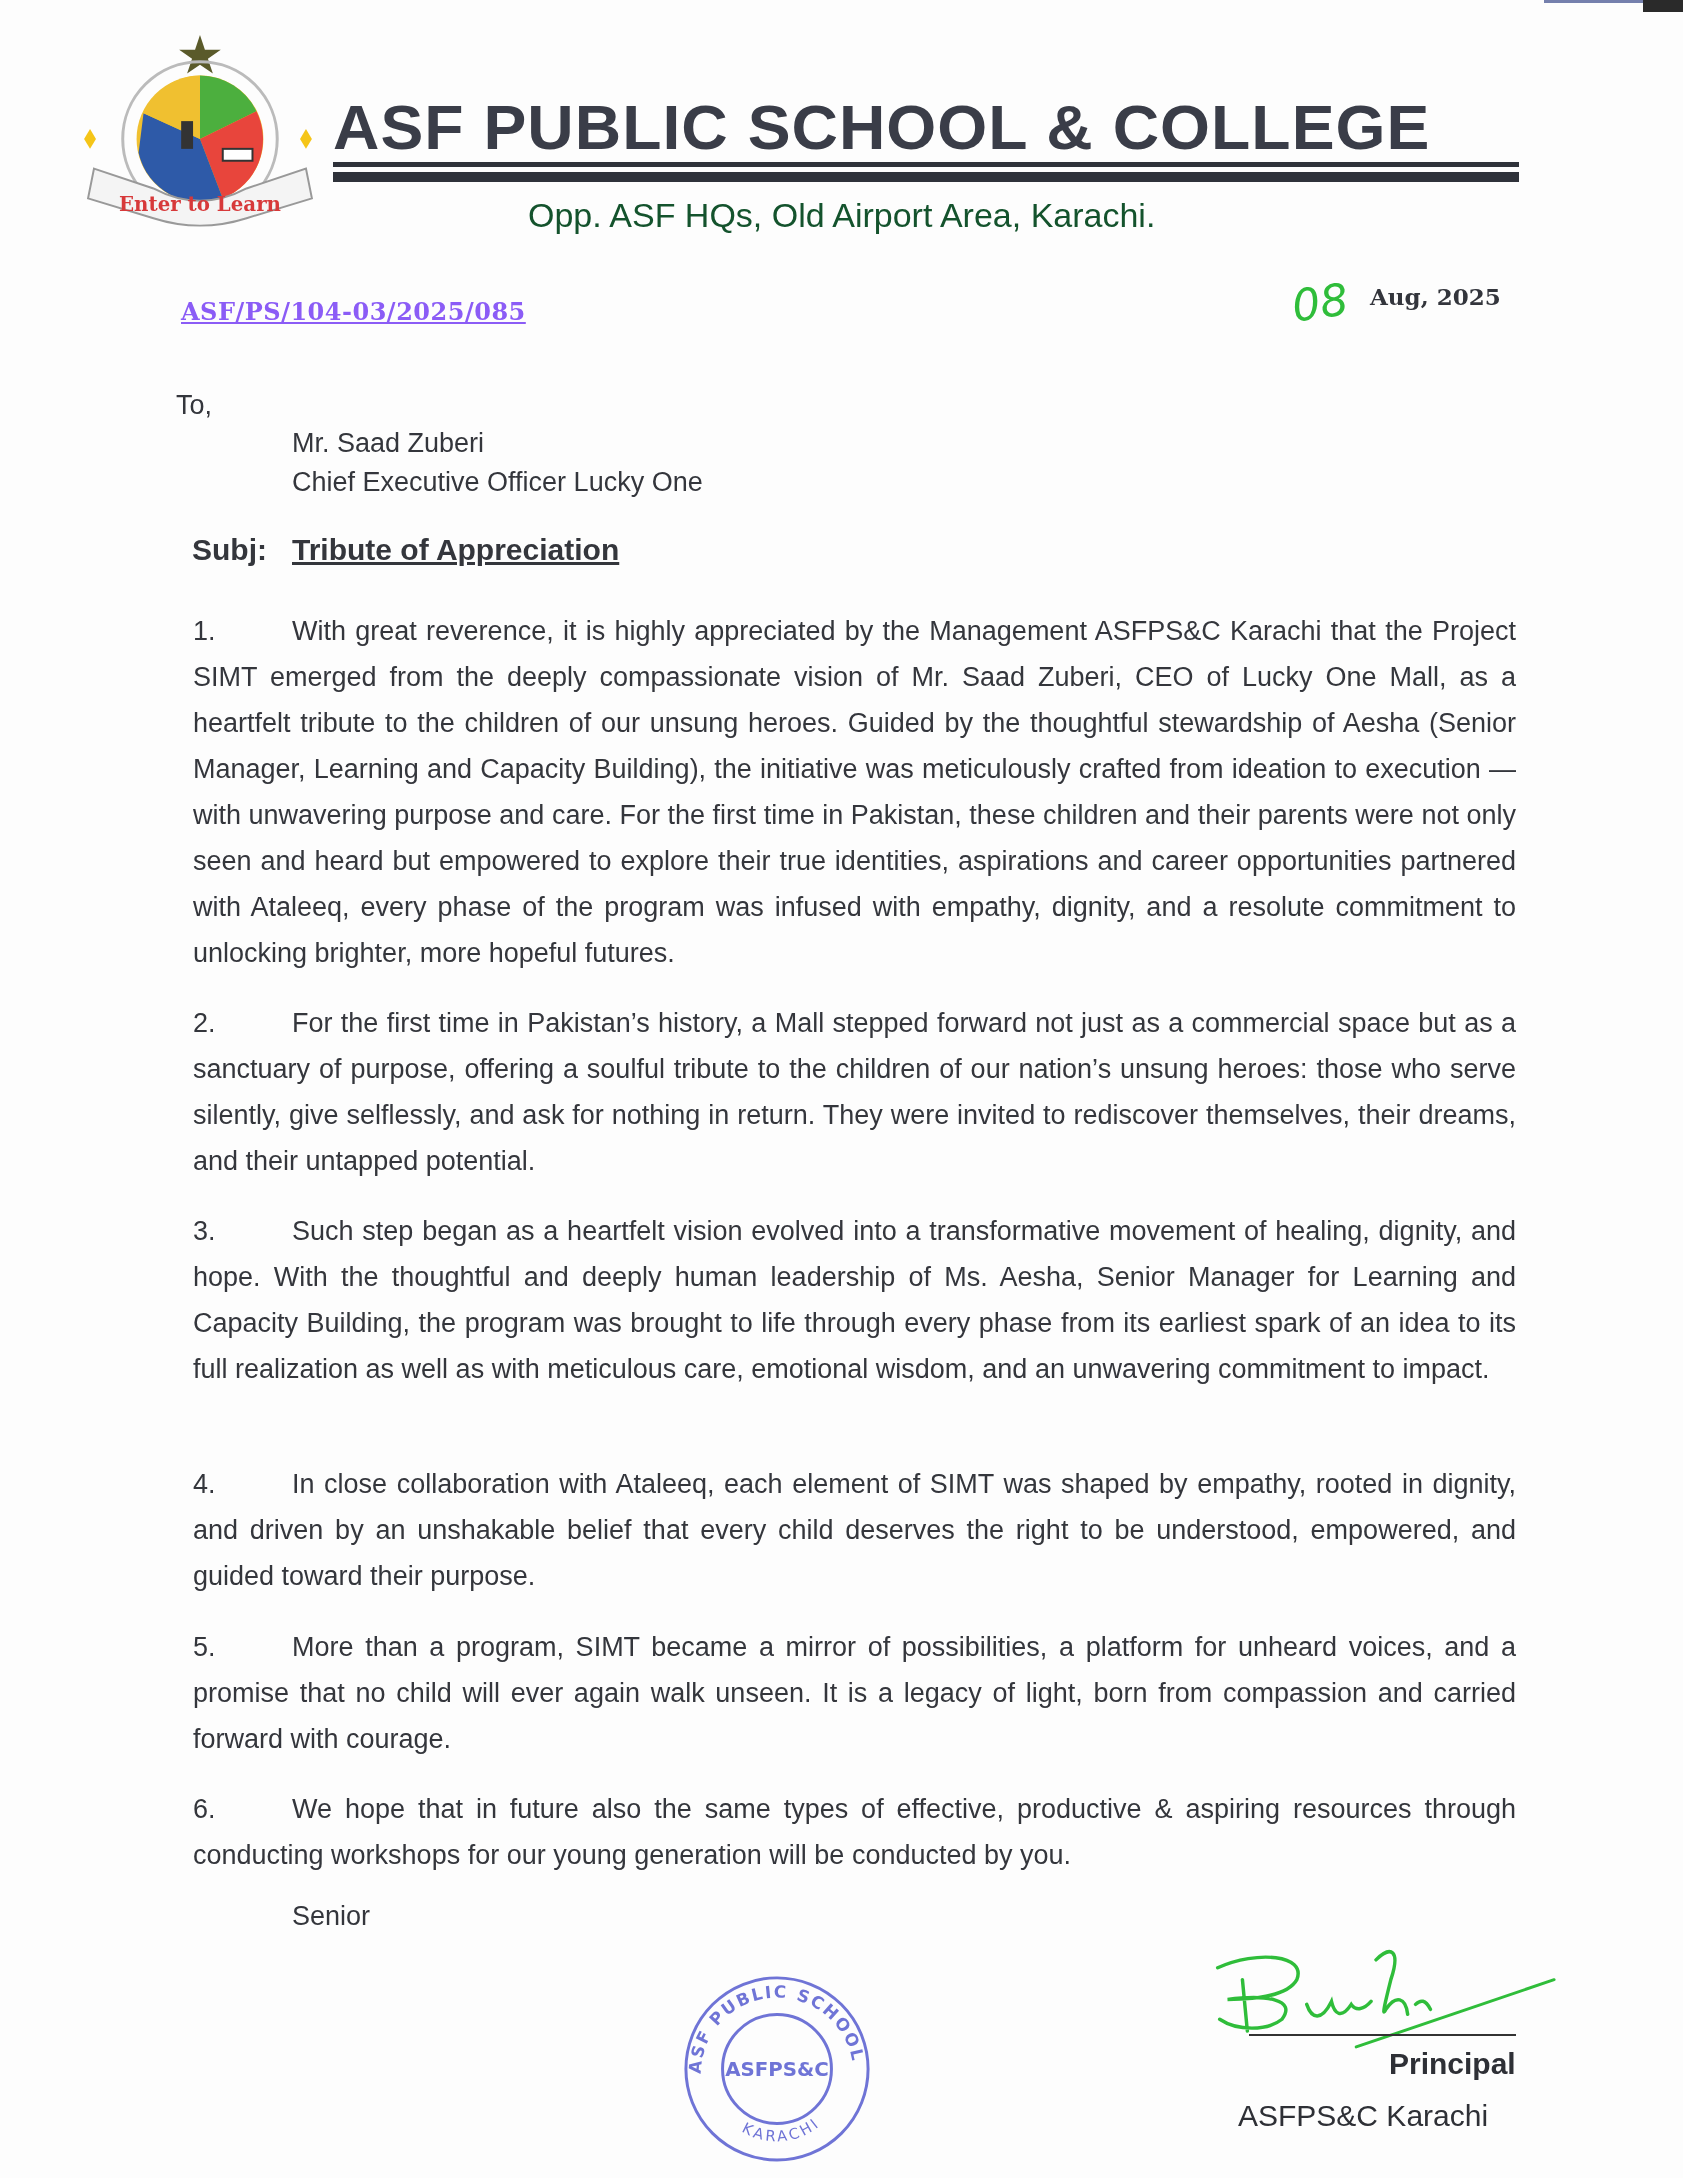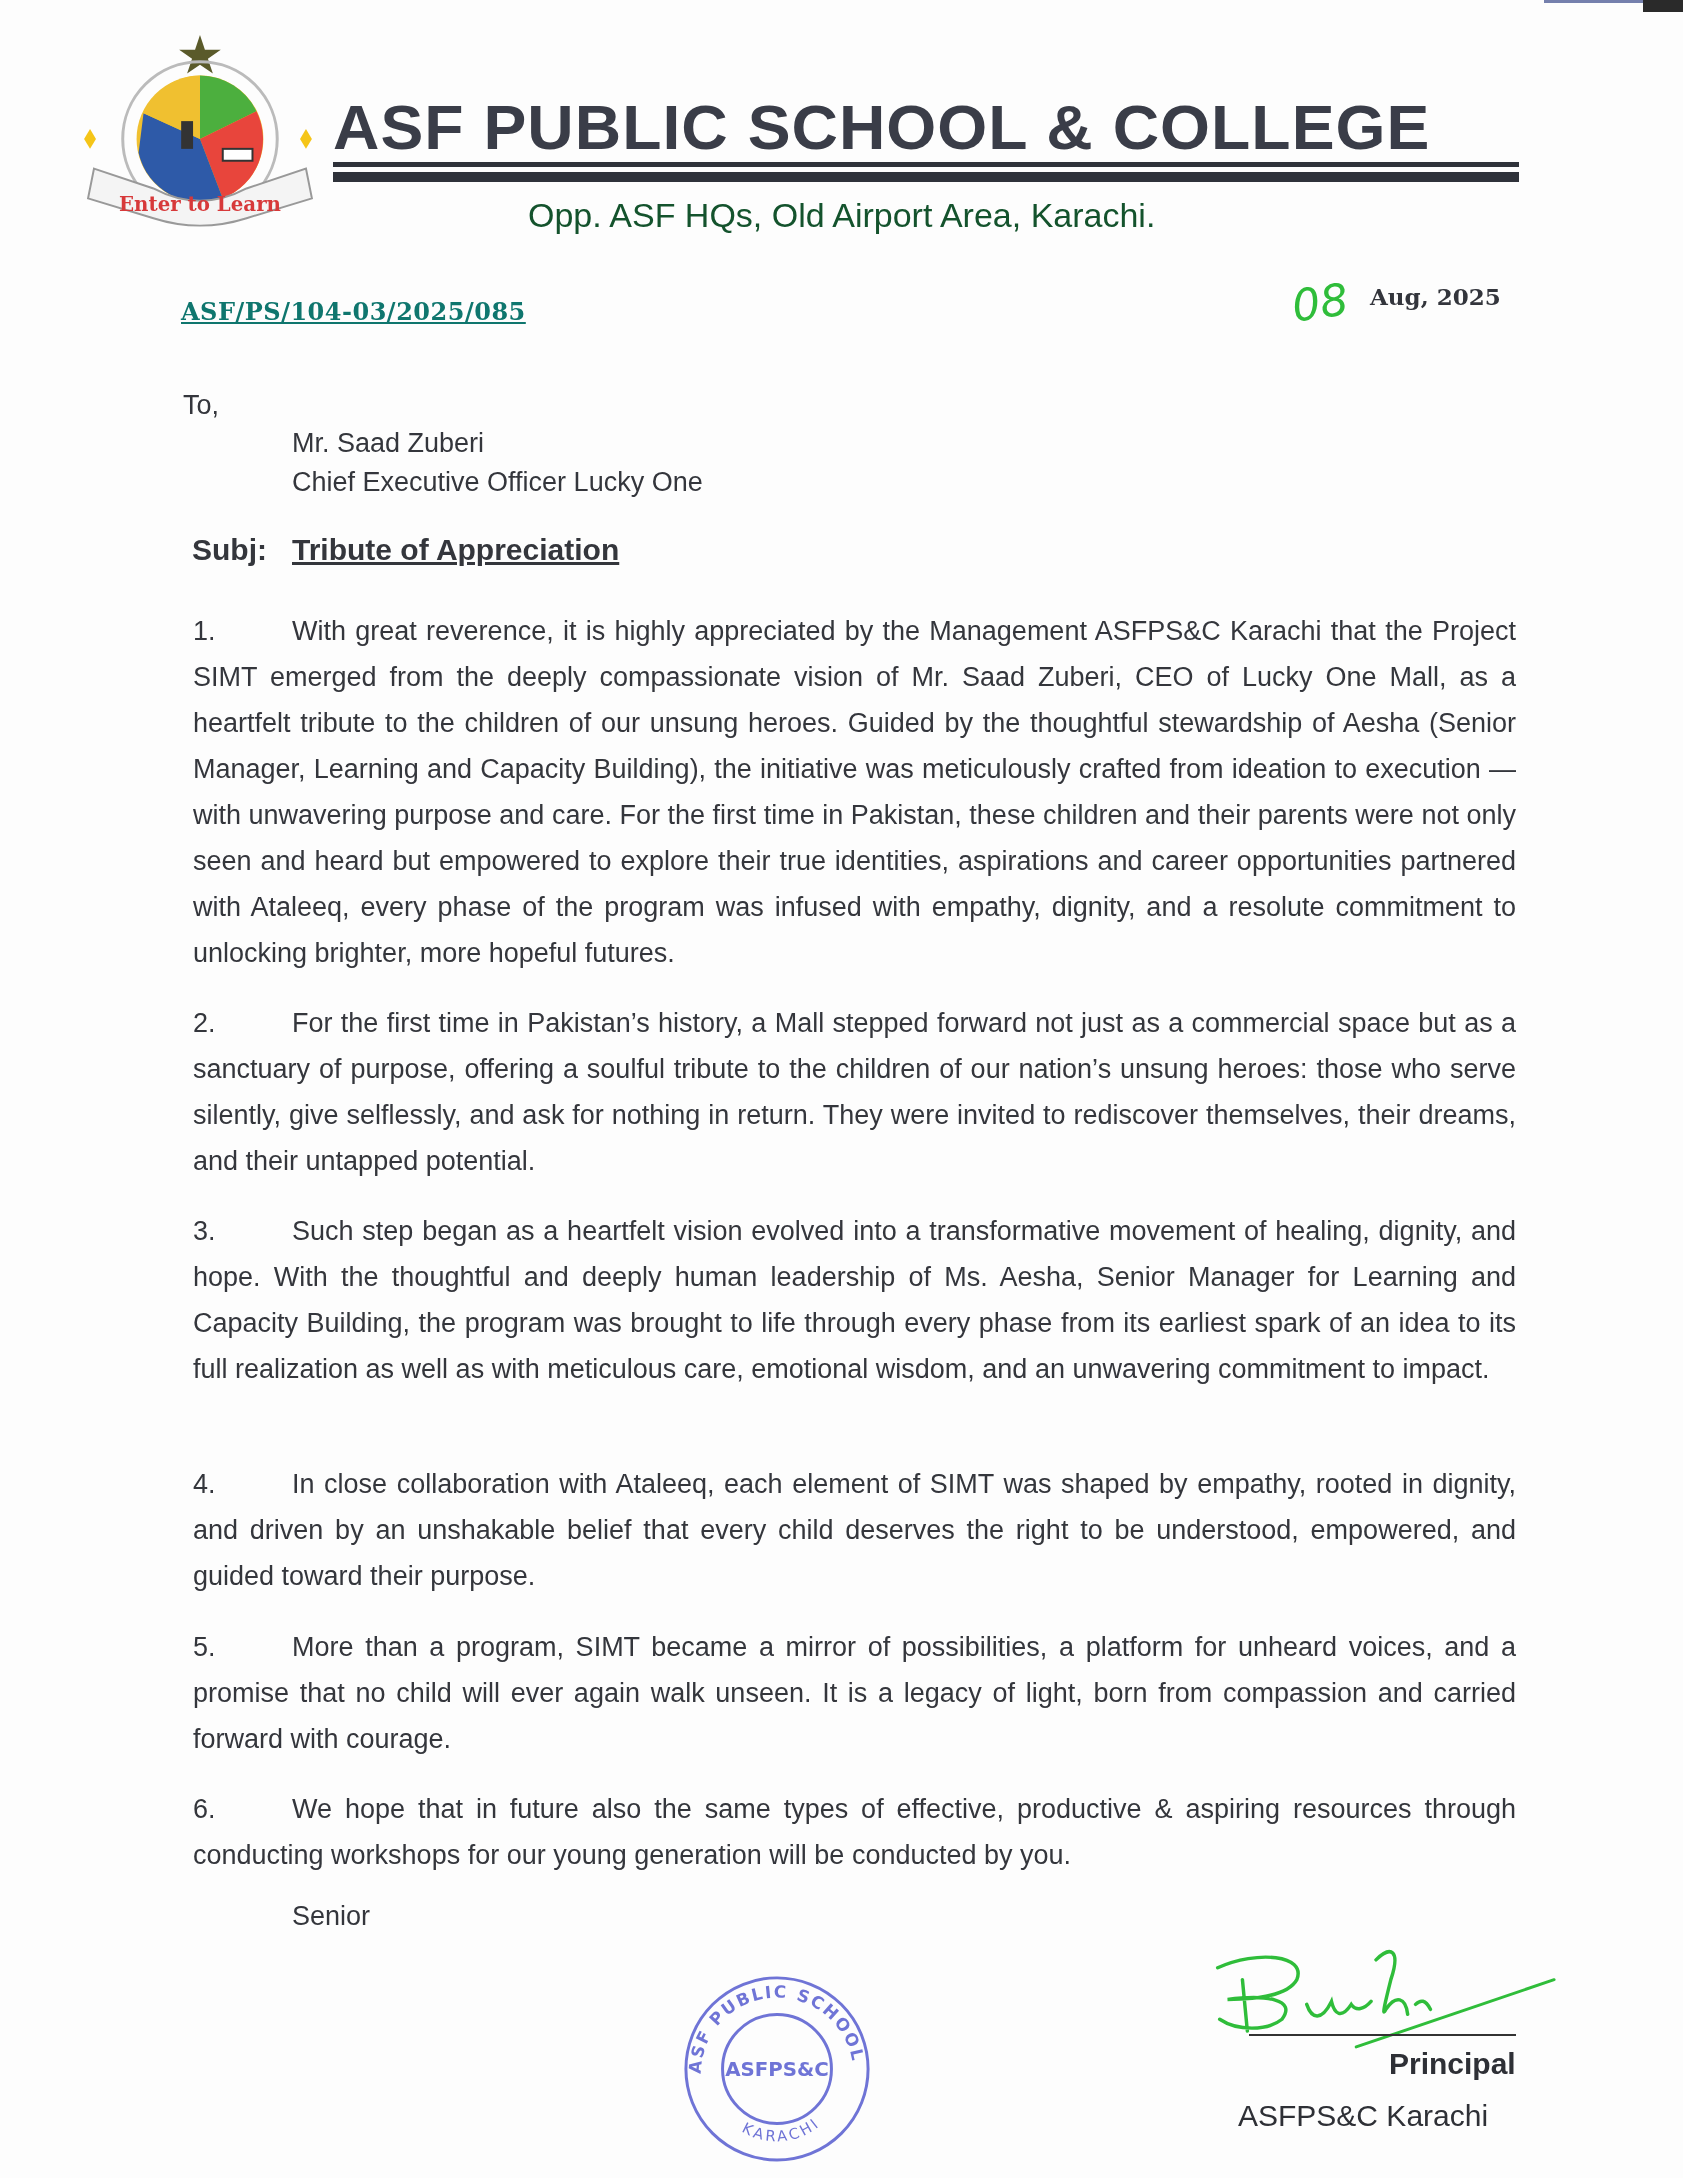--- a/index.html
+++ b/index.html
@@ -24,36 +24,36 @@
   .rule-thin { position: absolute; left: 333px; top: 162px; width: 1186px; height: 5px; background: #2f323a; }
   .rule-thick { position: absolute; left: 333px; top: 172px; width: 1186px; height: 10px; background: #2f323a; }
   .address {
     position: absolute; left: 528px; top: 196px;
     font-size: 34px; color: #14532d; white-space: nowrap;
   }
 
   .ref {
     position: absolute; left: 181px; top: 297px;
     font-family: "DejaVu Serif", serif; font-weight: bold; font-size: 24px;
-    text-decoration: underline; color: #0f766e; letter-spacing: 0.5px;
+    text-decoration: underline; color: #8b5cf6; letter-spacing: 0.5px;
   }
   .date-hand {
     position: absolute; left: 1292px; top: 277px;
     font-family: "DejaVu Sans", sans-serif; font-size: 44px; color: #2fbd3a;
     font-style: italic; transform: rotate(-8deg);
   }
   .date-print {
     position: absolute; left: 1370px; top: 283px;
     font-family: "DejaVu Serif", serif; font-weight: bold; font-size: 23px; color: #33353c;
   }
 
   .body-text {
     font-family: "Liberation Sans", sans-serif; font-size: 27px; color: #34363c;
   }
-  .to { position: absolute; left: 183px; top: 390px; text-align: center; }
+  .to { position: absolute; left: 176px; top: 390px; text-align: center; }
   .addr-line { position: absolute; left: 292px; }
   .subj { position: absolute; left: 192px; top: 533px; font-weight: bold; font-size: 30px; }
   .subj-title { position: absolute; left: 292px; top: 533px; font-weight: bold; font-size: 30px; text-decoration: underline; }
 
   .para {
     position: absolute; left: 193px; width: 1323px;
     text-align: justify; line-height: 46px;
   }
   .para .num { display: inline-block; width: 99px; }
 

